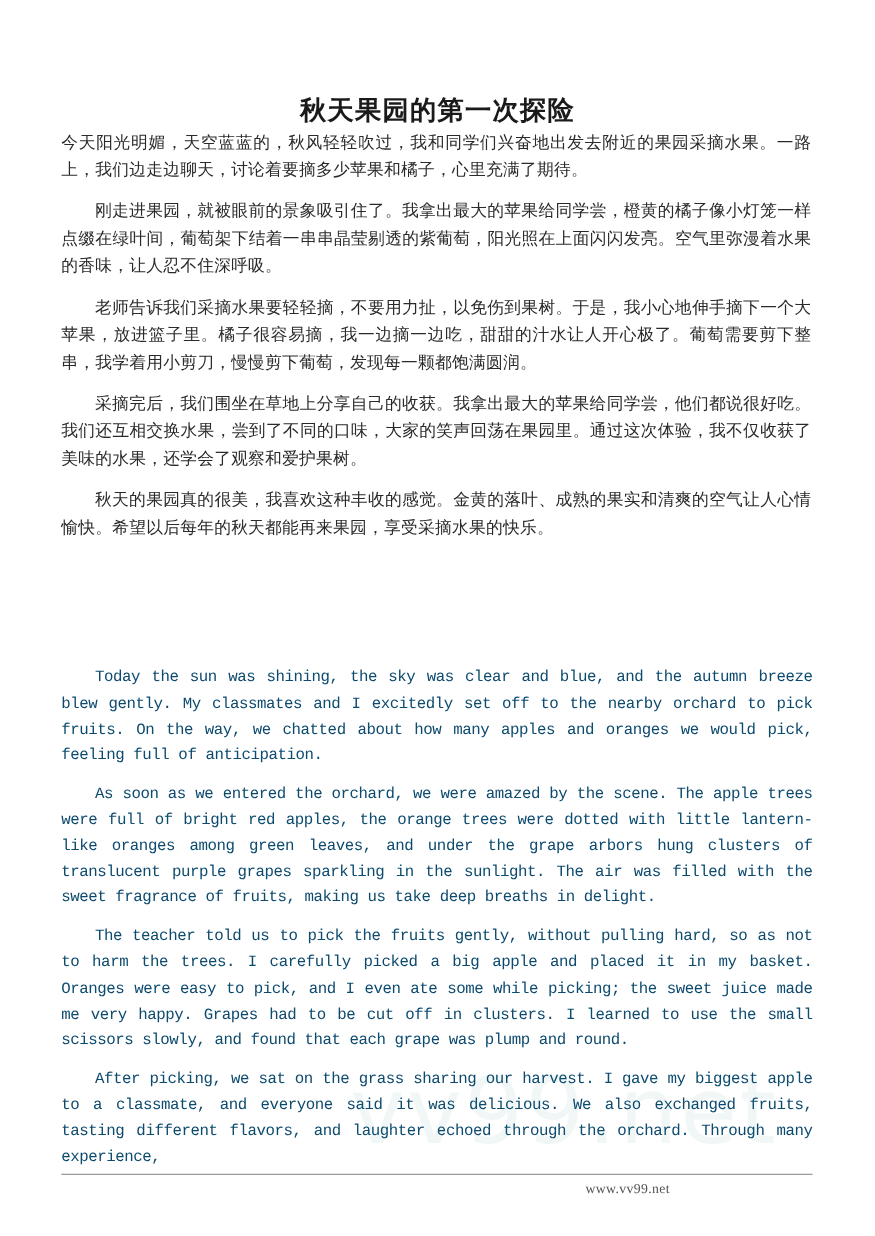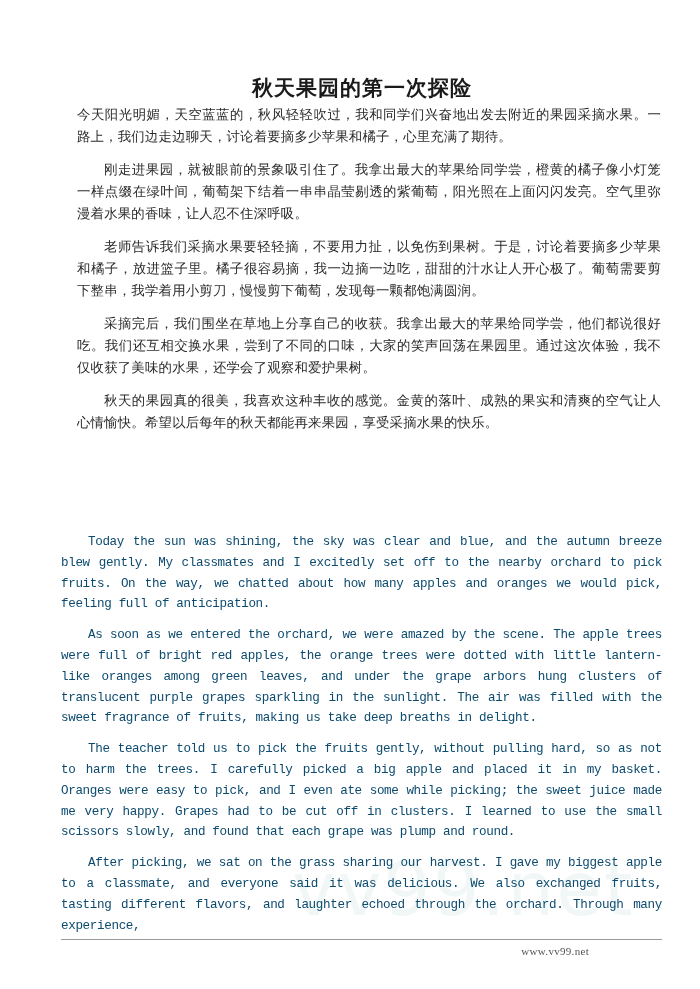--- a/index.html
+++ b/index.html
@@ -1,26 +1,26 @@
 <!DOCTYPE html>
 <html><head>
   <meta charset="utf-8">
   <style>
     html, body { margin: 0; padding: 0; background: #ffffff; }
     body { width: 700px; height: 989px; position: relative; overflow: hidden; color: #2a2a2a; }
-    .page { position: absolute; left: 12px; top: 0; width: 589px; height: 989px; padding-left: 41px; }
+    .page { position: absolute; left: 0; top: 0; width: 589px; height: 989px; }
     .zh-title {
       position: absolute; left: 0; top: 60px; width: 700px; text-align: center;
       font-family: "DejaVu Sans", sans-serif; font-size: 21px; font-weight: bold; color: #1a1a1a;
       letter-spacing: 1px;
     }
     .zh-body { position: absolute; left: 49px; top: 104px; width: 600px; }
     .zh-p {
       font-family: "DejaVu Serif", serif; font-size: 13.4px; line-height: 22px; color: #2a2a2a;
-      margin: 0 0 11px 16px; text-align: justify; letter-spacing: 0.2px;
+      margin: 0 0 11px 0; text-align: justify; letter-spacing: 0.2px;
     }
     .zh-p.indent { text-indent: 27px; }
     .en-title {
       position: absolute; left: 0; top: 480px; width: 700px; text-align: center;
       font-family: "Liberation Mono", monospace; font-size: 19px; font-weight: bold; color: #1a1a1a;
       letter-spacing: -0.5px;
     }
     .en-body { position: absolute; left: 49px; top: 532px; width: 601px; }
     .en-p {
       font-family: "Liberation Mono", monospace; font-size: 12.6px; line-height: 20.8px; color: #0c4a6e;
@@ -44,21 +44,21 @@
 </head>
 <body>
 
 <div class="page">
 
   <h1 class="zh-title">秋天果园的第一次探险</h1>
 
   <div class="zh-body">
     <p class="zh-p">今天阳光明媚，天空蓝蓝的，秋风轻轻吹过，我和同学们兴奋地出发去附近的果园采摘水果。一路上，我们边走边聊天，讨论着要摘多少苹果和橘子，心里充满了期待。</p>
     <p class="zh-p indent">刚走进果园，就被眼前的景象吸引住了。我拿出最大的苹果给同学尝，橙黄的橘子像小灯笼一样点缀在绿叶间，葡萄架下结着一串串晶莹剔透的紫葡萄，阳光照在上面闪闪发亮。空气里弥漫着水果的香味，让人忍不住深呼吸。</p>
-    <p class="zh-p indent">老师告诉我们采摘水果要轻轻摘，不要用力扯，以免伤到果树。于是，讨论着要摘多少苹果和橘子，放进篮子里。橘子很容易摘，我一边摘一边吃，甜甜的汁水让人开心极了。葡萄需要剪下整串，我学着用小剪刀，慢慢剪下葡萄，发现每一颗都饱满圆润。</p>
+    <p class="zh-p indent">老师告诉我们采摘水果要轻轻摘，不要用力扯，以免伤到果树。于是，我小心地伸手摘下一个大苹果，放进篮子里。橘子很容易摘，我一边摘一边吃，甜甜的汁水让人开心极了。葡萄需要剪下整串，我学着用小剪刀，慢慢剪下葡萄，发现每一颗都饱满圆润。</p>
     <p class="zh-p indent">采摘完后，我们围坐在草地上分享自己的收获。我拿出最大的苹果给同学尝，他们都说很好吃。我们还互相交换水果，尝到了不同的口味，大家的笑声回荡在果园里。通过这次体验，我不仅收获了美味的水果，还学会了观察和爱护果树。</p>
     <p class="zh-p indent">秋天的果园真的很美，我喜欢这种丰收的感觉。金黄的落叶、成熟的果实和清爽的空气让人心情愉快。希望以后每年的秋天都能再来果园，享受采摘水果的快乐。</p>
   </div>
 
 
   <div class="en-body">
     <p class="en-p">Today the sun was shining, the sky was clear and blue, and the autumn breeze blew gently. My classmates and I excitedly set off to the nearby orchard to pick fruits. On the way, we chatted about how many apples and oranges we would pick, feeling full of anticipation.</p>
     <p class="en-p">As soon as we entered the orchard, we were amazed by the scene. The apple trees were full of bright red apples, the orange trees were dotted with little lantern-like oranges among green leaves, and under the grape arbors hung clusters of translucent purple grapes sparkling in the sunlight. The air was filled with the sweet fragrance of fruits, making us take deep breaths in delight.</p>
     <p class="en-p">The teacher told us to pick the fruits gently, without pulling hard, so as not to harm the trees. I carefully picked a big apple and placed it in my basket. Oranges were easy to pick, and I even ate some while picking; the sweet juice made me very happy. Grapes had to be cut off in clusters. I learned to use the small scissors slowly, and found that each grape was plump and round.</p>
     <p class="en-p">After picking, we sat on the grass sharing our harvest. I gave my biggest apple to a classmate, and everyone said it was delicious. We also exchanged fruits, tasting different flavors, and laughter echoed through the orchard. Through many experience,</p>

